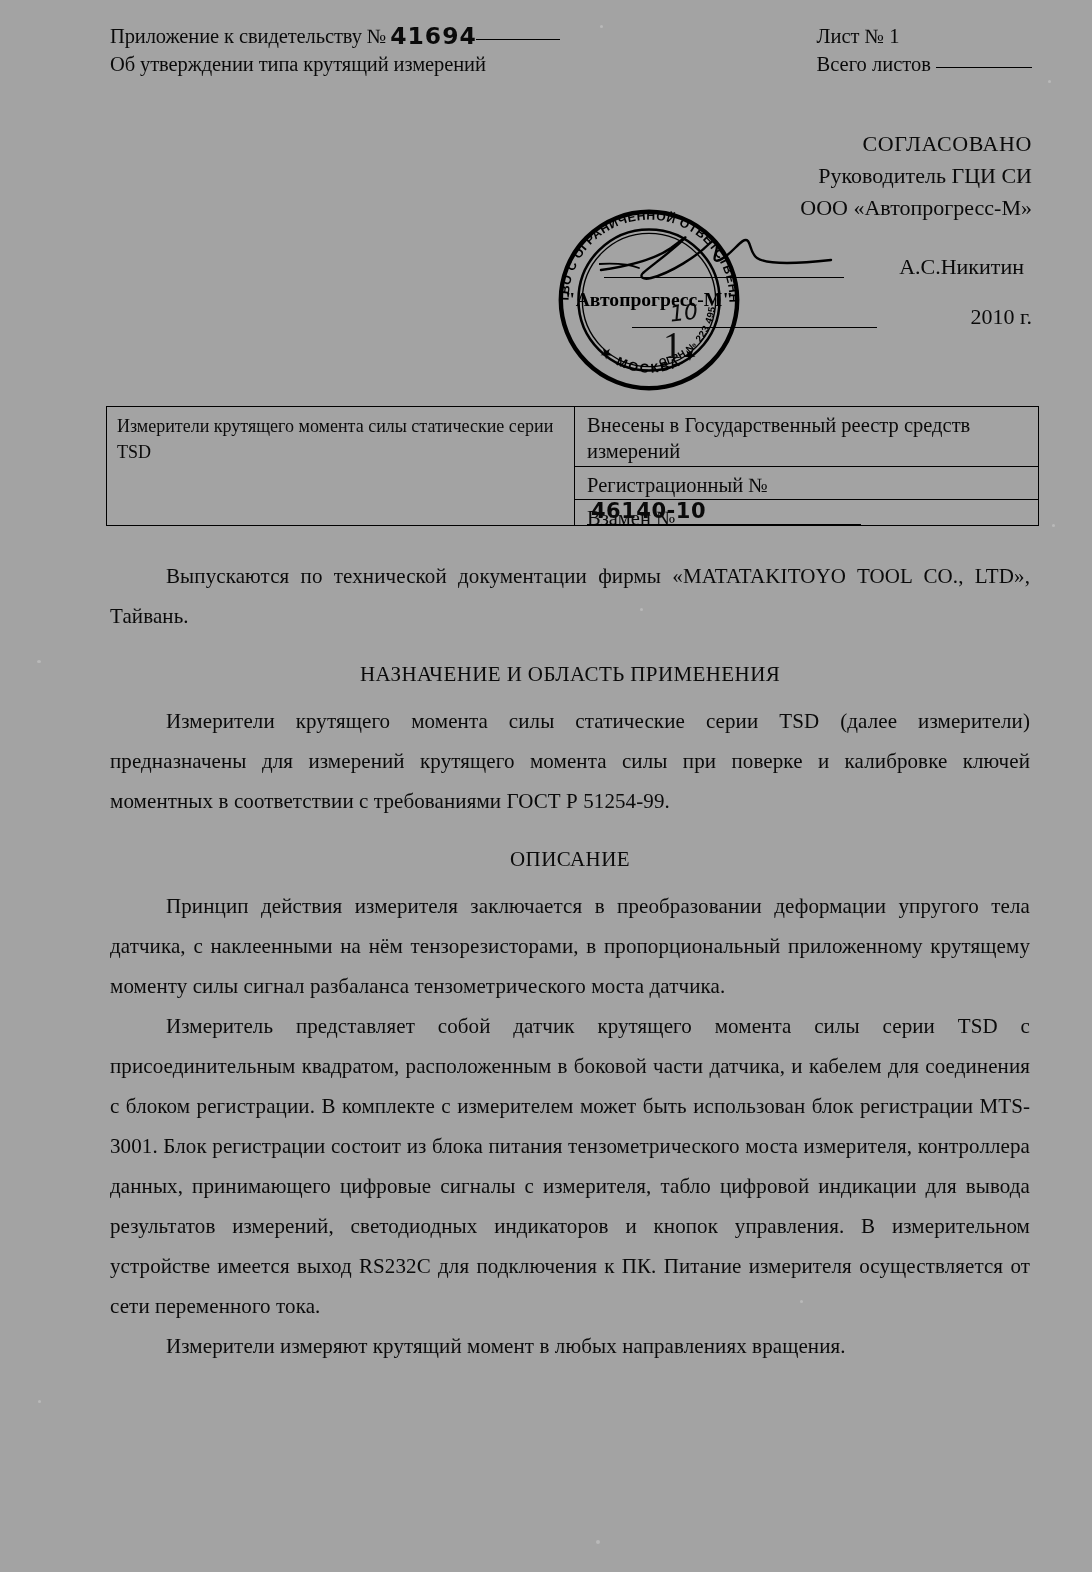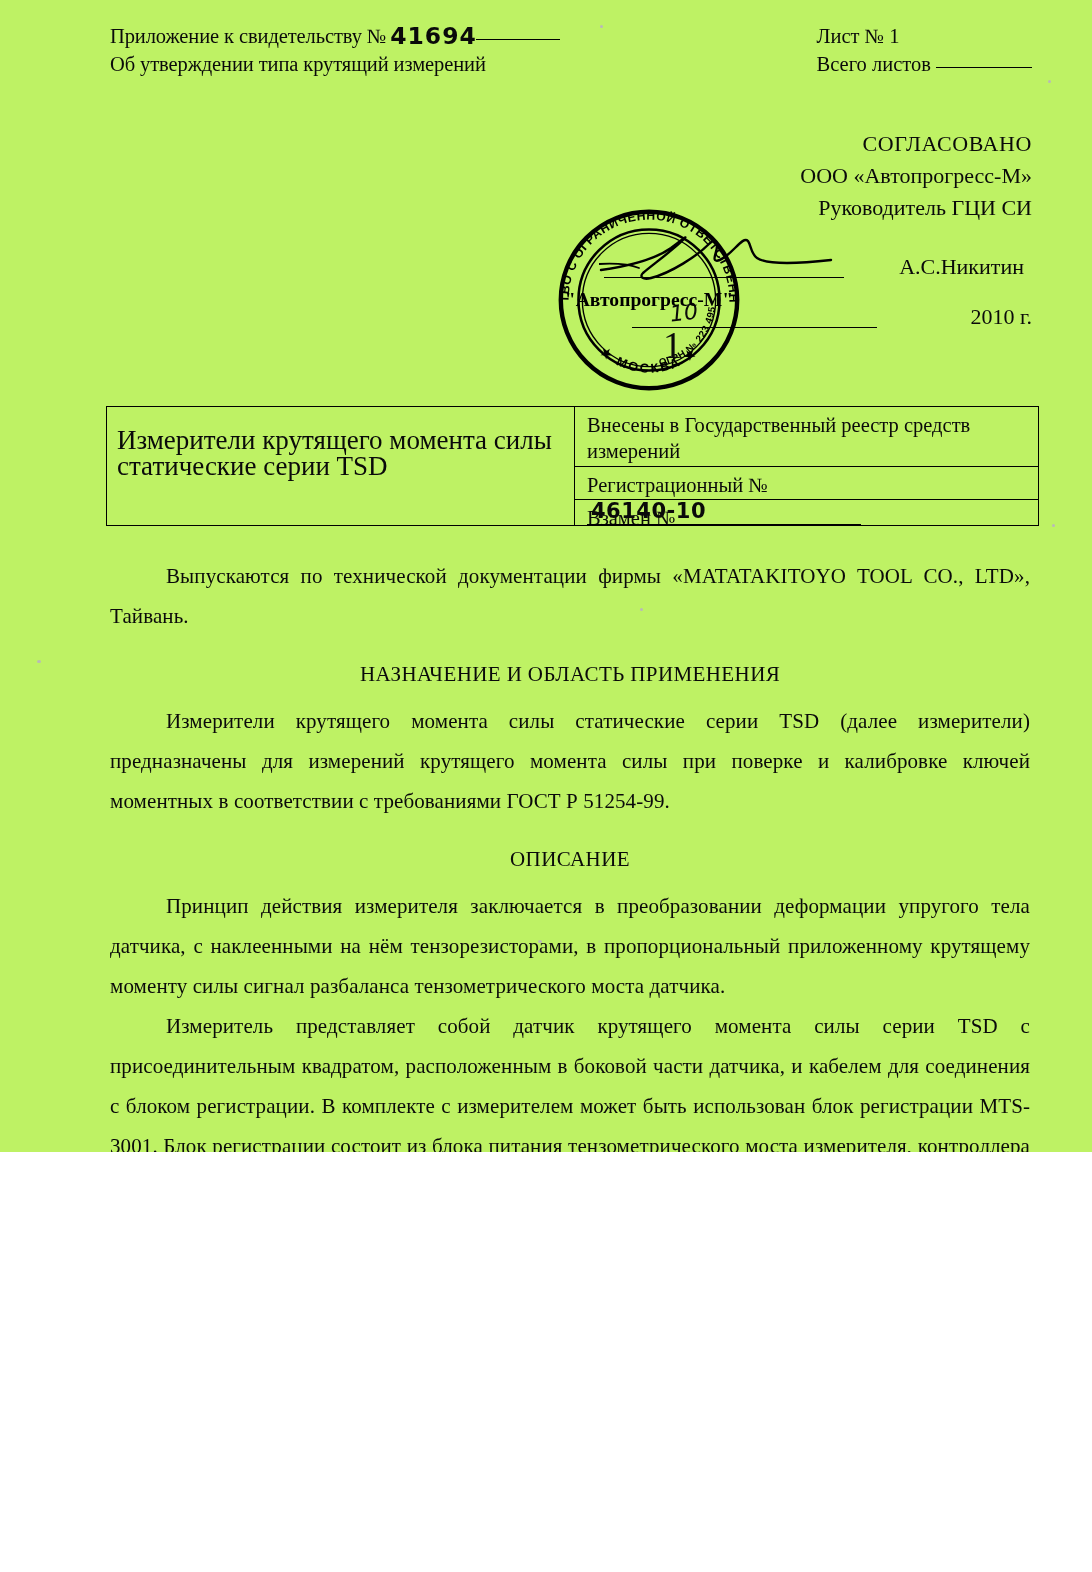--- a/index.html
+++ b/index.html
@@ -7,23 +7,23 @@
     padding: 0;
     background: #ffffff;
   }
   body {
     font-family: "Liberation Serif", "DejaVu Serif", serif;
     color: #0a0a0a;
   }
   .page {
     position: relative;
     width: 1092px;
-    height: 1152px;
+    height: 1572px;
     margin: 0 auto;
-    background: #bef264;
+    background: #a3a3a3;
     overflow: hidden;
   }
 
   
   .hdr-left {
     position: absolute;
     left: 110px;
     top: 22px;
     font-size: 20.5px;
     line-height: 28px;
@@ -162,25 +162,25 @@
   .tbl .vdiv {
     position: absolute;
     left: 467px;
     top: 0;
     bottom: 0;
     width: 0;
     border-left: 1.8px solid #000;
   }
   .tbl .lcell {
     position: absolute;
-    left: 0; top: 14px;
+    left: 0; top: 0;
     width: 467px;
     padding: 6px 10px 0 10px;
     box-sizing: border-box;
-    font-size: 27px;
+    font-size: 18px;
     line-height: 26px;
   }
   .tbl .rcell {
     position: absolute;
     left: 468px; top: 0; right: 0;
     box-sizing: border-box;
   }
   .rrow {
     padding: 5px 10px 3px 12px;
     font-size: 20.5px;
@@ -259,22 +259,22 @@
   </div>
 
   <div class="hdr-right">
     <div class="ln1">Лист № 1</div>
     <div><span>Всего листов</span>
       <span class="ulfill" style="width:96px;"></span></div>
   </div>
 
   <div class="approve">
     <div class="l1">СОГЛАСОВАНО</div>
+    <div>Руководитель ГЦИ СИ</div>
     <div>ООО «Автопрогресс-М»</div>
-    <div>Руководитель ГЦИ СИ</div>
   </div>
 
   <div class="sign-row">
     <div class="sign-line"></div>
     <svg class="signature" viewBox="0 0 250 56" xmlns="http://www.w3.org/2000/svg">
       <path d="M2 40 C 30 36, 55 30, 72 18 C 84 9, 90 4, 84 10 C 74 20, 52 36, 44 43 C 40 47, 44 50, 52 48 C 72 43, 98 26, 110 14 C 115 9, 118 10, 118 16 C 118 22, 114 28, 116 30 C 119 33, 128 26, 136 18 C 142 12, 146 8, 149 11 C 152 15, 152 24, 158 28 C 167 34, 196 34, 232 30" fill="none" stroke="#000" stroke-width="2.4" stroke-linecap="round"></path>
       <path d="M0 34 C 18 33, 30 34, 40 38" fill="none" stroke="#000" stroke-width="1.8" stroke-linecap="round"></path>
     </svg>
     <div class="sign-name">А.С.Никитин</div>
   </div>

